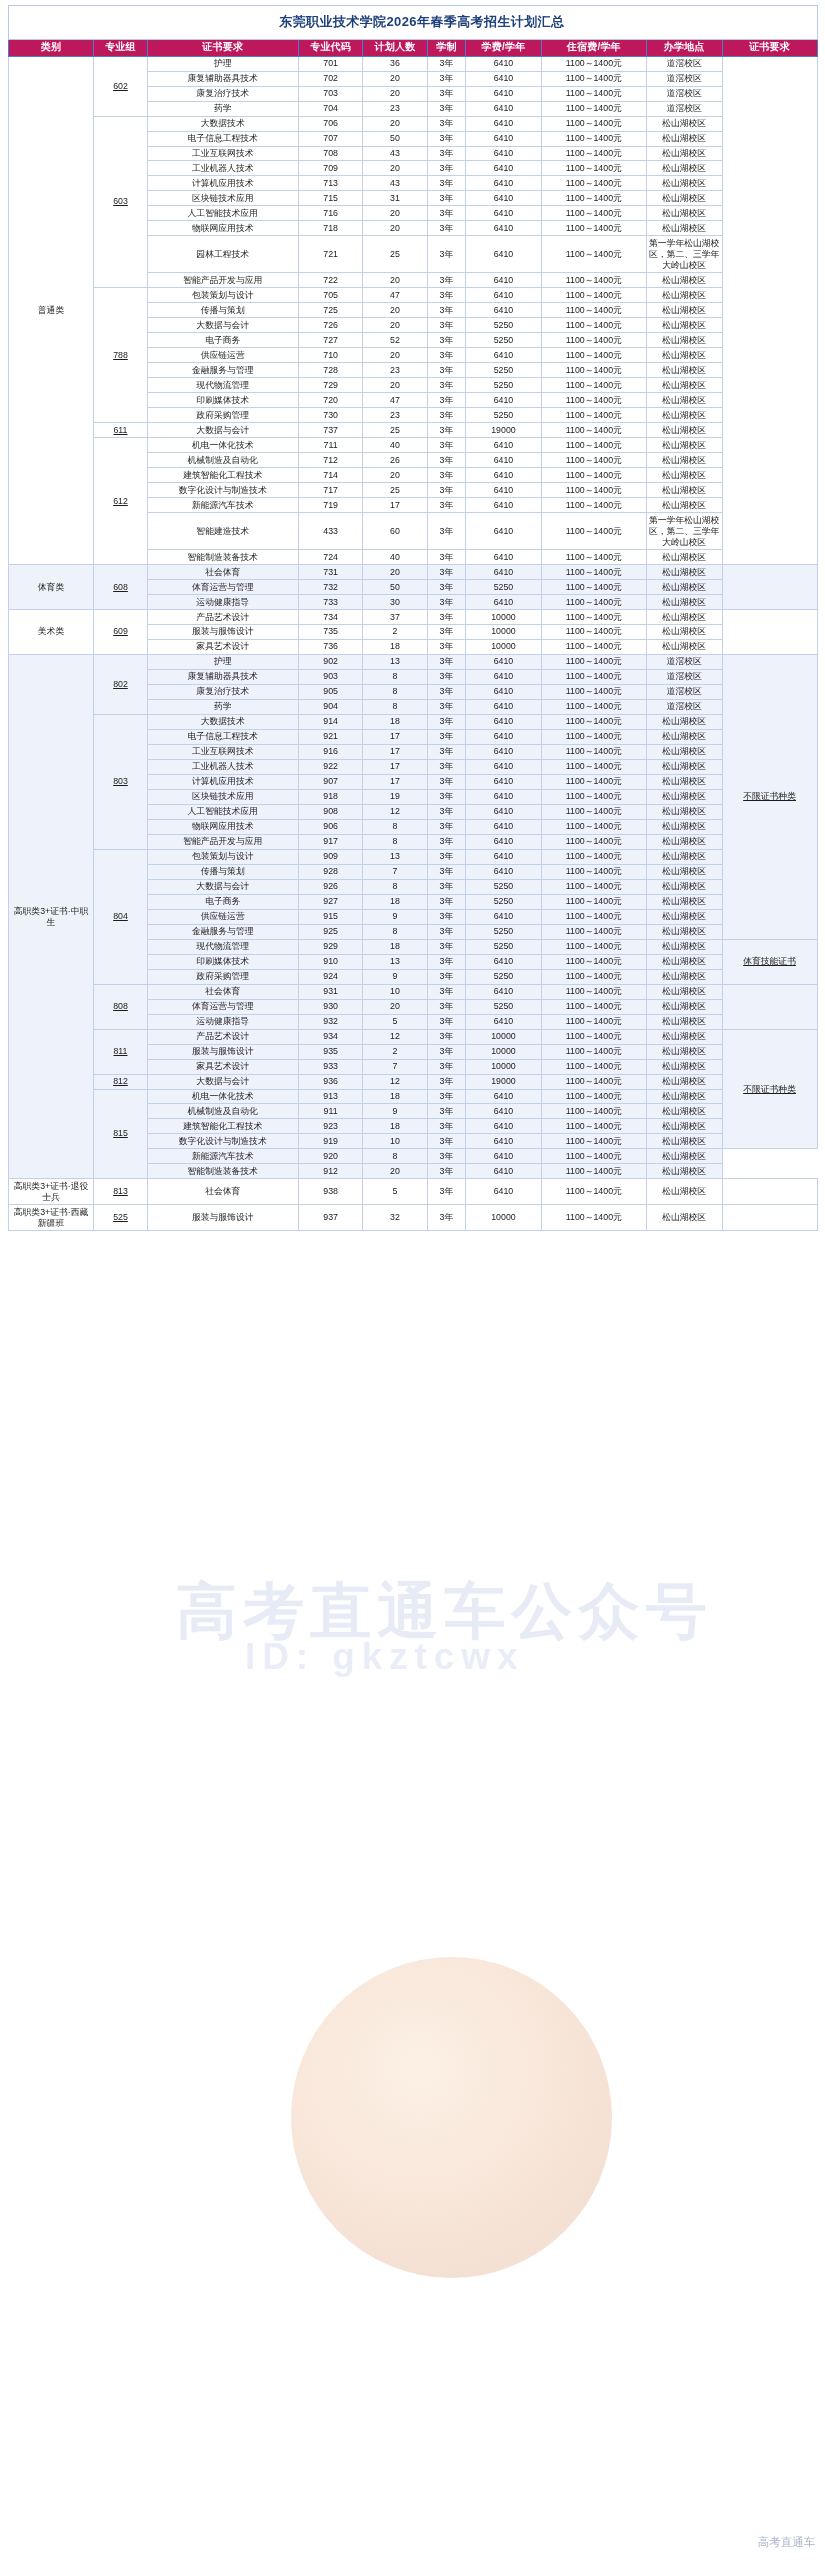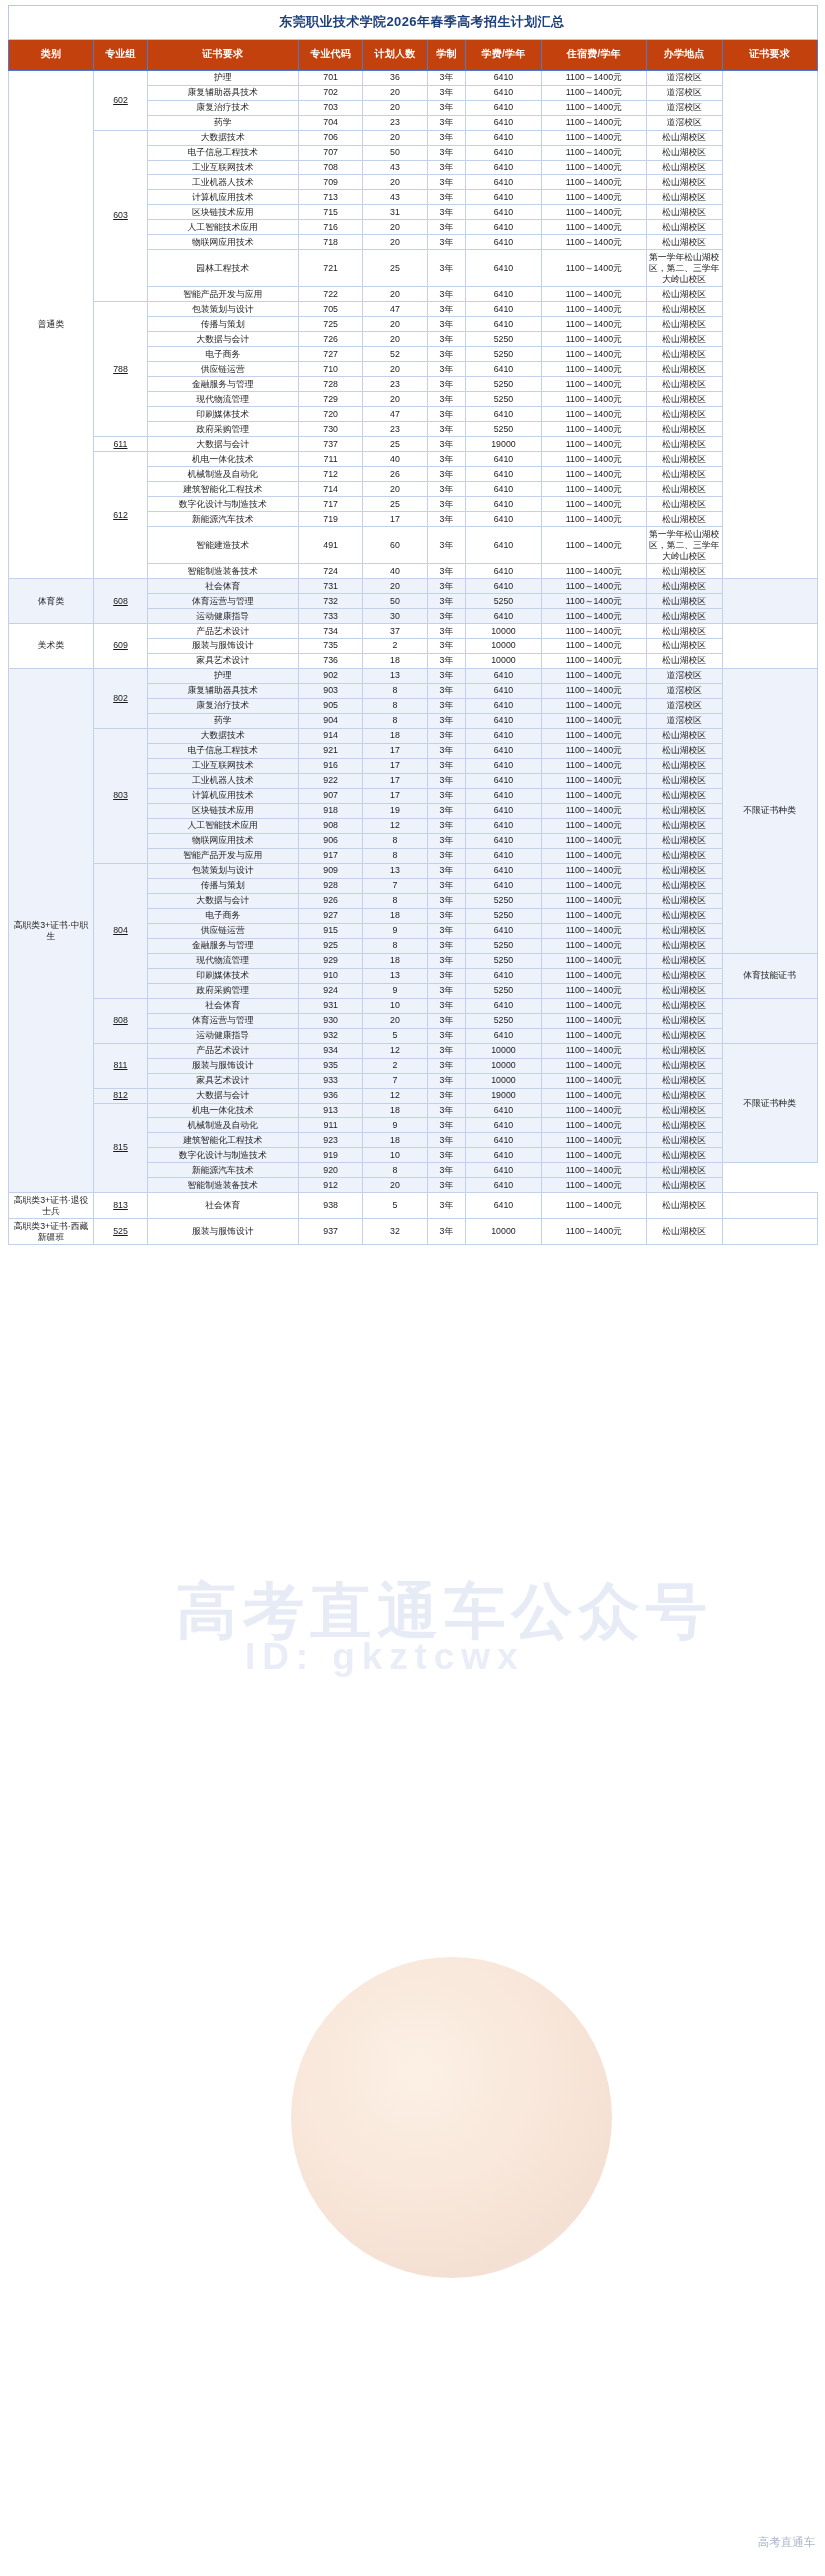--- a/index.html
+++ b/index.html
@@ -78,38 +78,38 @@
     height: 34px;
     font-size: 13px;
     font-weight: bold;
     color: #1d3f7a;
     letter-spacing: 0.4px;
     padding-left: 20px;
   }
 
   
   tr.head-row th {
-    background: #c2410c;
+    background: #be185d;
     color: #ffffff;
     font-weight: bold;
     font-size: 10px;
-    height: 31px;
+    height: 17px;
     border: 0.8px solid #4a7ad1;
     letter-spacing: 0.2px;
     text-align: center;
   }
 
   
   td.c-cat   { font-size: 8.8px; }
   td.c-grp   { font-size: 9.2px; text-decoration: underline; }
   td.c-major { font-size: 8.8px; }
   td.c-code, td.c-num, td.c-len, td.c-fee { font-size: 9.2px; }
   td.c-dorm  { font-size: 8.8px; white-space: nowrap; }
   td.c-site  { font-size: 8.8px; }
-  td.c-cert  { font-size: 8.8px; }
+  td.c-cert  { font-size: 8.8px; text-decoration: underline; }
 
   tr.r-white td { background: #ffffff; }
   tr.r-tint  td { background: #eef2fb; }
 
   .tall { line-height: 1.5; }
 </style>
 </head>
 <body>
 
 <div id="wrap">
@@ -416,21 +416,21 @@
           <td class="c-major">新能源汽车技术</td>
           <td class="c-code">719</td>
           <td class="c-num">17</td>
           <td class="c-len">3年</td>
           <td class="c-fee">6410</td>
           <td class="c-dorm">1100～1400元</td>
           <td class="c-site">松山湖校区</td>
         </tr>
         <tr class="r-white">
           <td class="c-major">智能建造技术</td>
-          <td class="c-code">491</td>
+          <td class="c-code">433</td>
           <td class="c-num">60</td>
           <td class="c-len">3年</td>
           <td class="c-fee">6410</td>
           <td class="c-dorm">1100～1400元</td>
           <td class="c-site tall">第一学年松山湖校区，第二、三学年大岭山校区</td>
         </tr>
         <tr class="r-white">
           <td class="c-major">智能制造装备技术</td>
           <td class="c-code">724</td>
           <td class="c-num">40</td>

